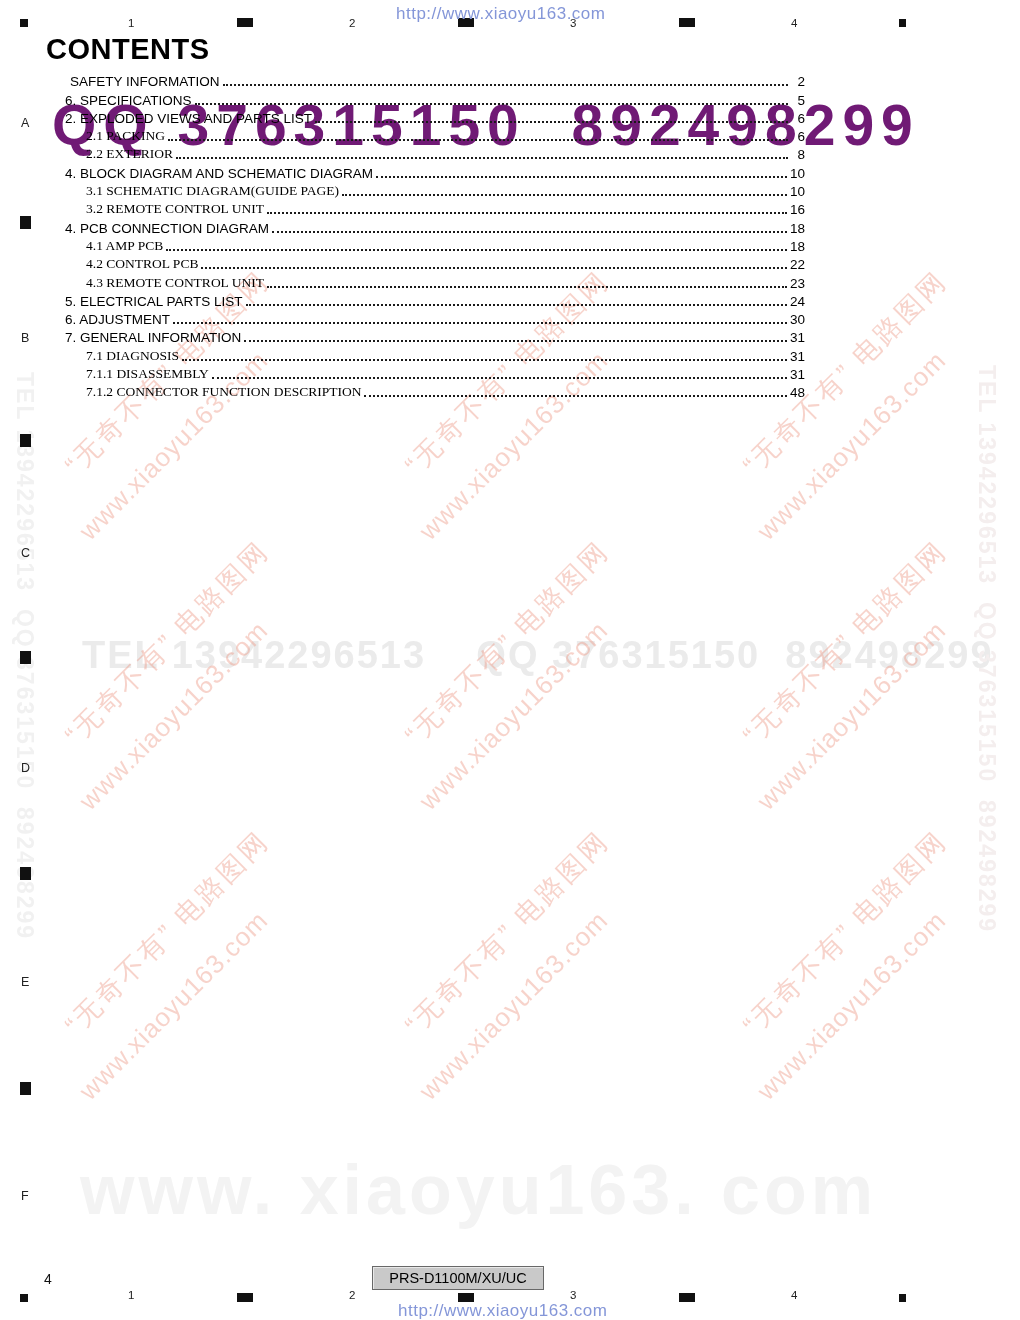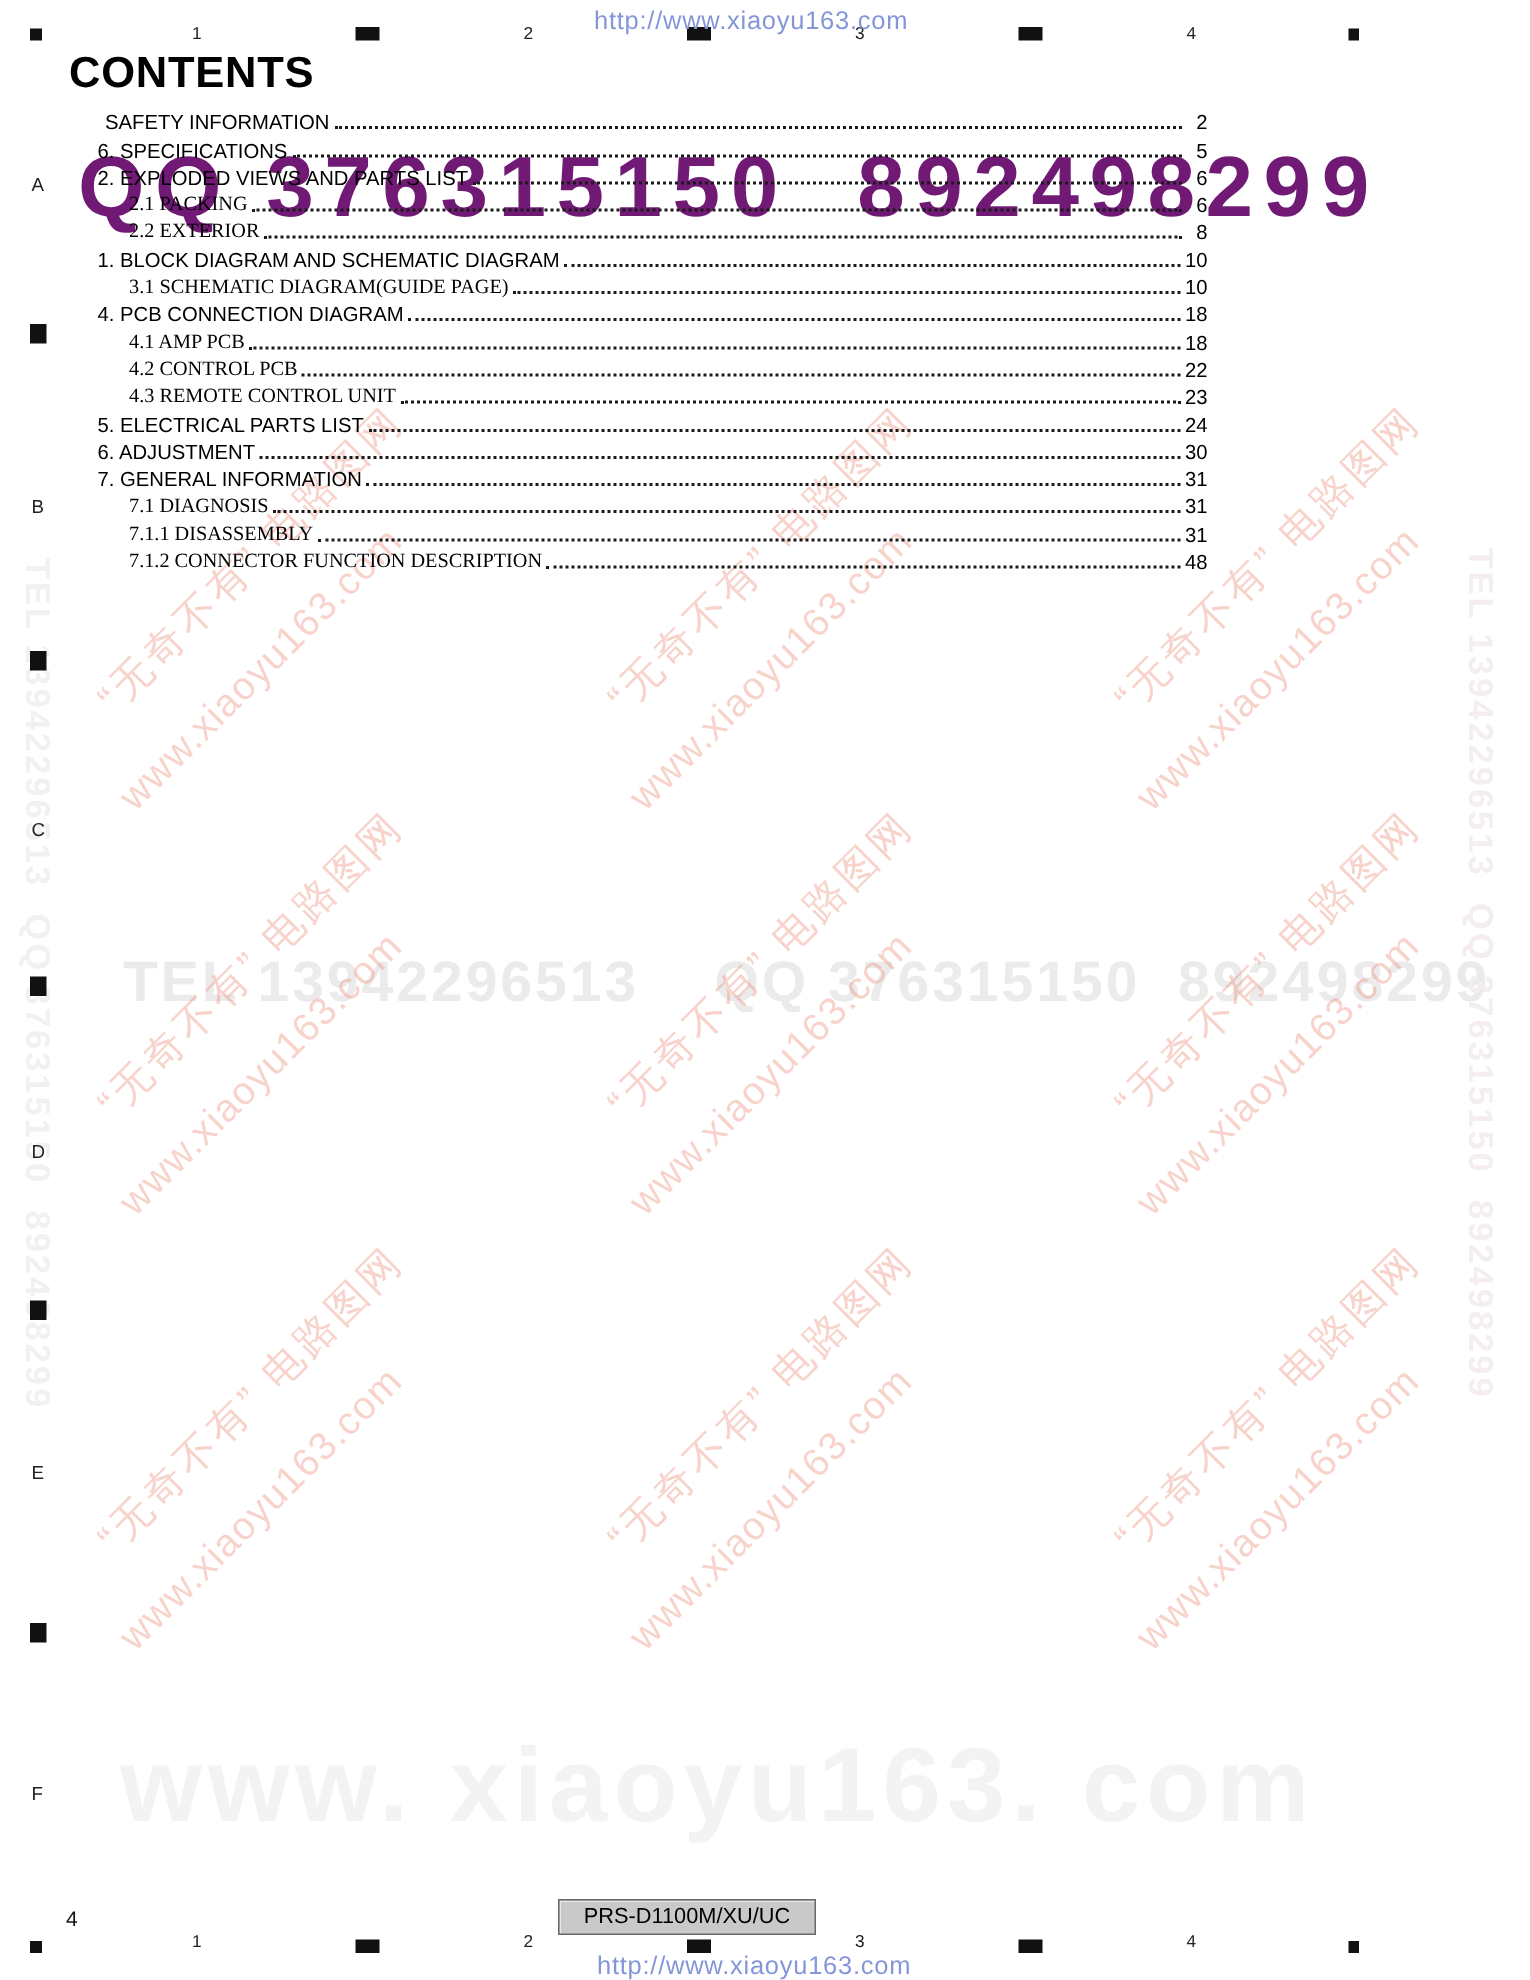--- a/index.html
+++ b/index.html
@@ -159,28 +159,33 @@
         <span class="toc-label">2.1 PACKING</span>
         <span class="leader"></span>
         <span class="toc-page">6</span>
       </div>
       <div class="toc-row lvl-sub">
         <span class="toc-label">2.2 EXTERIOR</span>
         <span class="leader"></span>
         <span class="toc-page">8</span>
       </div>
       <div class="toc-row lvl-main">
-        <span class="toc-label">1. BLOCK DIAGRAM AND SCHEMATIC DIAGRAM</span>
+        <span class="toc-label">4. BLOCK DIAGRAM AND SCHEMATIC DIAGRAM</span>
         <span class="leader"></span>
         <span class="toc-page">10</span>
       </div>
       <div class="toc-row lvl-sub">
         <span class="toc-label">3.1 SCHEMATIC DIAGRAM(GUIDE PAGE)</span>
         <span class="leader"></span>
         <span class="toc-page">10</span>
+      </div>
+      <div class="toc-row lvl-sub">
+        <span class="toc-label">3.2 REMOTE CONTROL UNIT</span>
+        <span class="leader"></span>
+        <span class="toc-page">16</span>
       </div>
       <div class="toc-row lvl-main">
         <span class="toc-label">4. PCB CONNECTION DIAGRAM</span>
         <span class="leader"></span>
         <span class="toc-page">18</span>
       </div>
       <div class="toc-row lvl-sub">
         <span class="toc-label">4.1 AMP PCB</span>
         <span class="leader"></span>
         <span class="toc-page">18</span>

